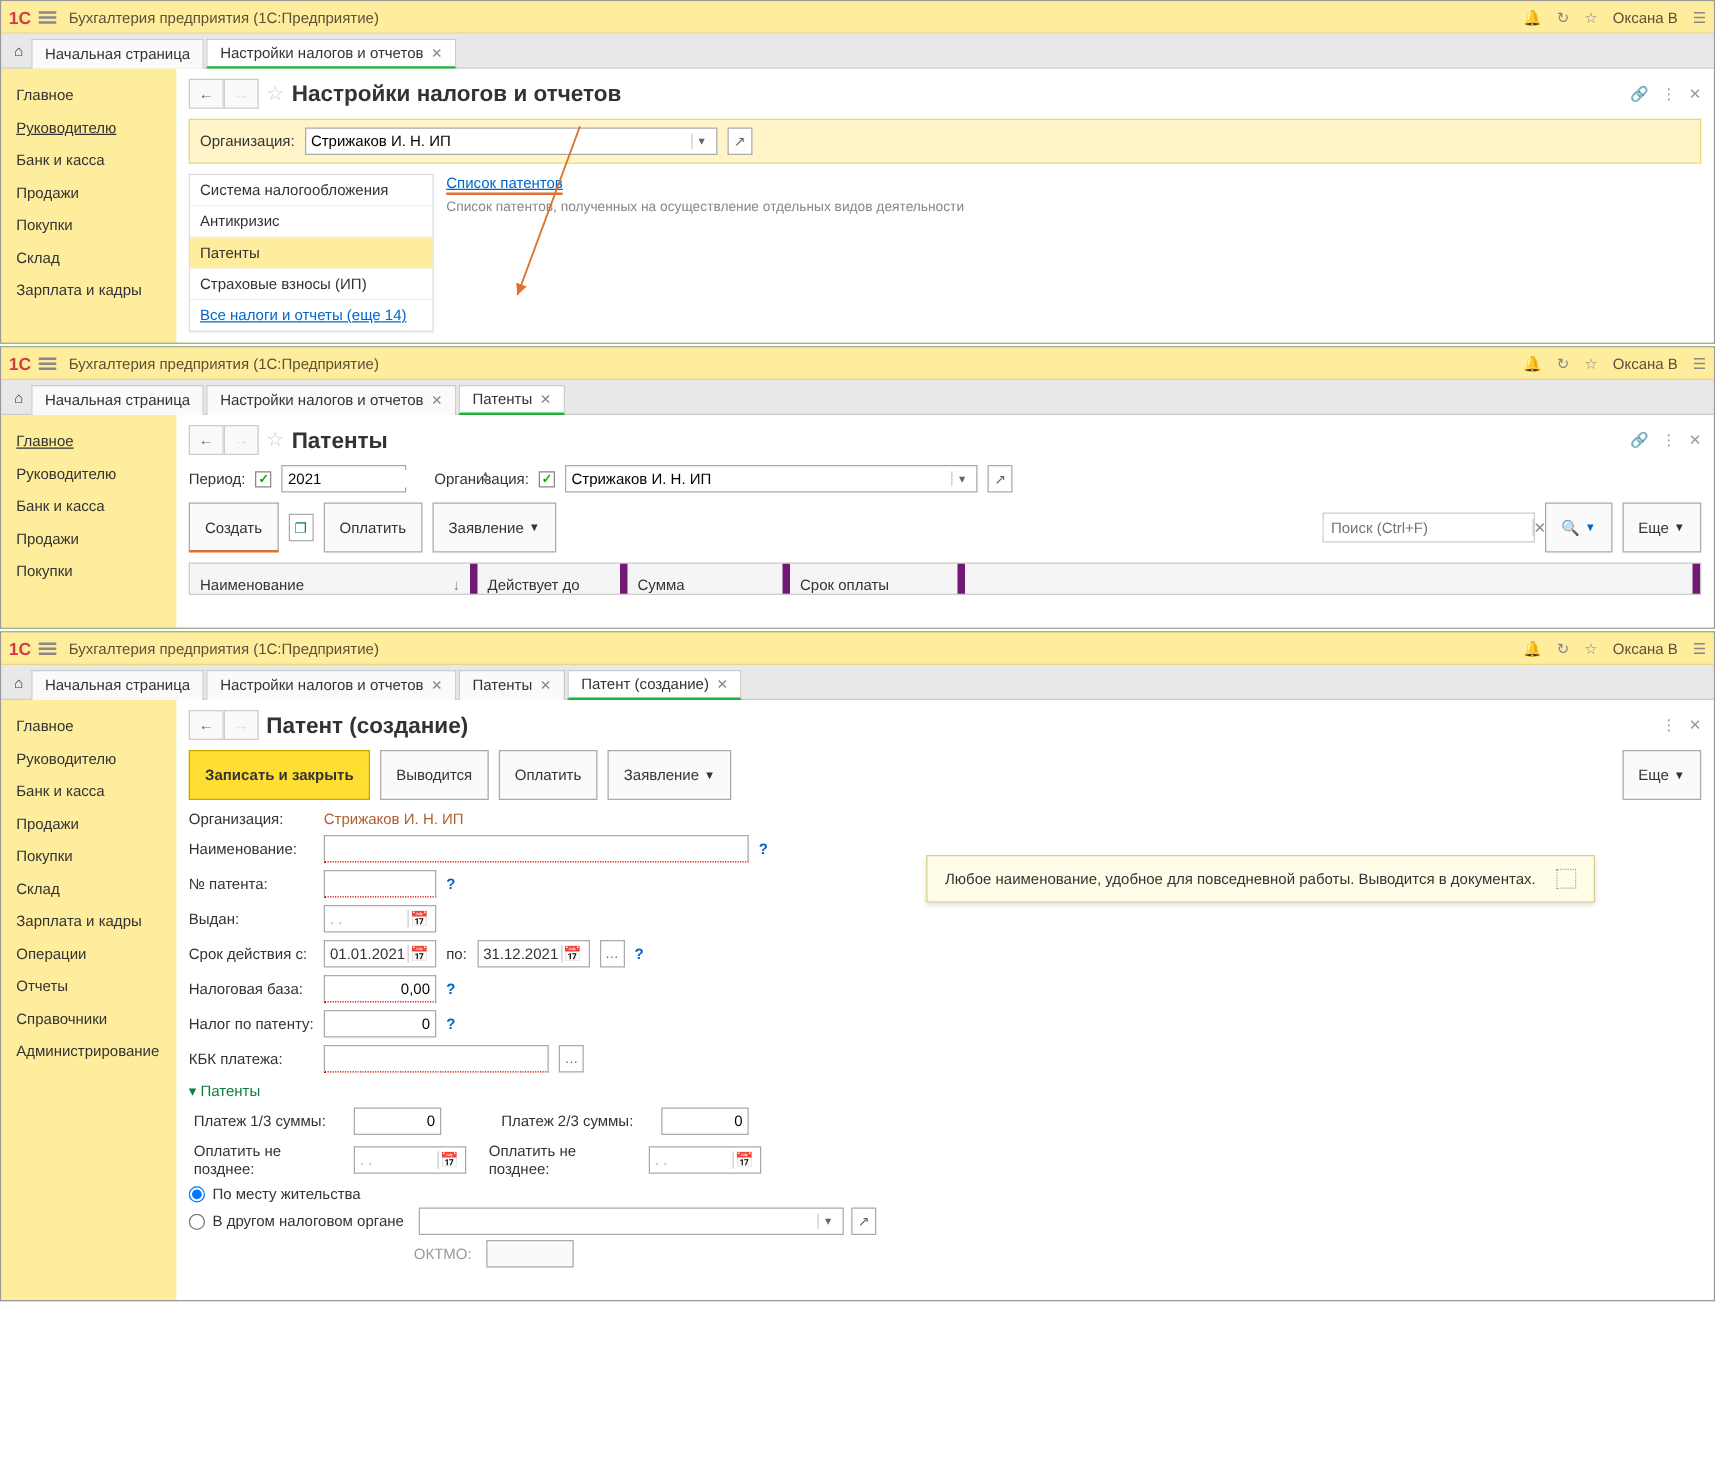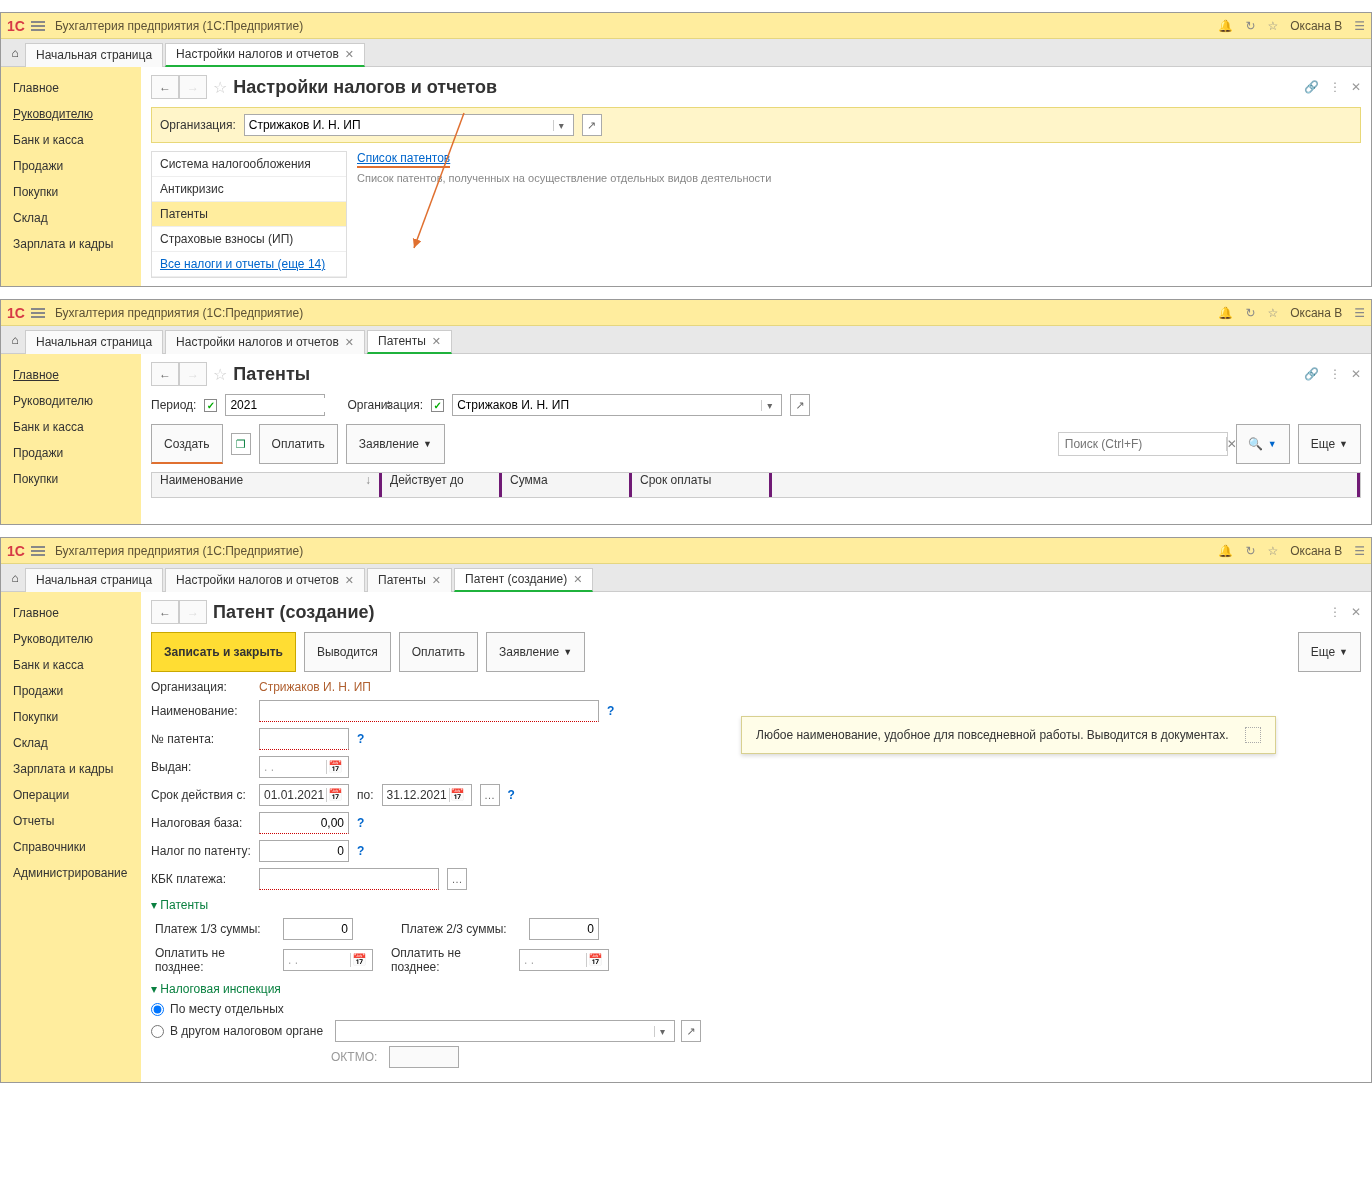--- a/index.html
+++ b/index.html
@@ -1,17 +1,17 @@
 <!DOCTYPE html>
 <html><head>
 <meta charset="utf-8">
 <style>
 * { box-sizing: border-box; margin: 0; padding: 0; }
 body { font-family: Arial, sans-serif; font-size: 12px; background: #fff; color: #333; }
-.window { border: 1px solid #999; margin: 12px 0 2px 0; background: #bef264; }
+.window { border: 1px solid #999; margin: 0 0 2px 0; background: #bef264; }
 .titlebar { background: #ffed9e; height: 26px; display: flex; align-items: center; padding: 0 6px; border-bottom: 1px solid #e5d680; }
 .logo { color: #d63946; font-weight: bold; font-size: 14px; margin-right: 6px; }
 .hamb { margin-right: 10px; cursor: pointer; }
 .hamb div { width: 14px; height: 2px; background: #888; margin: 2px 0; }
 .title-text { flex: 1; color: #5c5136; font-size: 12px; }
 .title-icons { display: flex; gap: 12px; align-items: center; color: #888; }
 .title-icons span { cursor: pointer; }
 .usr { color: #5c5136; }
 .tabbar { background: #e8e8e8; height: 28px; display: flex; align-items: center; border-bottom: 1px solid #ccc; padding: 0 4px; }
 .tab-home { width: 20px; text-align: center; padding: 0 4px; }
@@ -47,21 +47,21 @@
 .desc { color: #888; margin-top: 4px; font-size: 11px; }
 .toolbar { display: flex; gap: 8px; align-items: center; margin-bottom: 8px; }
 .btn { border: 1px solid #aaa; background: #fafafa; padding: 4px 12px; cursor: pointer; height: 40px; display: flex; align-items: center; gap: 4px; }
 .btn.primary { background: #ffdd33; font-weight: bold; border-color: #c9a800; }
 .btn.orange-ul { border-bottom: 2px solid #e07030; }
 .spacer { flex: 1; }
 .search-box { border: 1px solid #ccc; display: flex; align-items: center; width: 170px; height: 24px; }
 .search-box input { border: none; outline: none; flex: 1; padding: 0 6px; color: #aaa; font-size: 12px; }
 .search-box .x { width: 18px; text-align: center; color: #888; cursor: pointer; border-left: 1px solid #ccc; }
 .table-hdr { display: flex; border: 1px solid #ccc; background: #f5f5f5; height: 26px; align-items: center; }
-.th { padding: 0 8px; border-right: 3px solid #701a75; height: 100%; display: flex; align-items: flex-start; }
+.th { padding: 0 8px; border-right: 6px solid #701a75; height: 100%; display: flex; align-items: flex-end; }
 .chk { width: 13px; height: 13px; border: 1px solid #888; display: inline-flex; align-items: center; justify-content: center; color: #0a0; font-size: 10px; font-weight: bold; }
 .spinner { display: flex; flex-direction: column; }
 .spinner span { font-size: 6px; line-height: 5px; color: #666; cursor: pointer; }
 .form-row { display: flex; align-items: center; margin-bottom: 6px; gap: 8px; }
 .form-lbl { width: 100px; }
 .txt-in { border: 1px solid #aaa; height: 22px; padding: 0 4px; font-size: 12px; }
 .txt-in.red { border-bottom: 1px dotted #c00; }
 .date-in { width: 90px; border: 1px solid #aaa; height: 22px; padding: 0 4px; display: flex; align-items: center; }
 .cal-icn { width: 18px; text-align: center; color: #777; border-left: 1px solid #ccc; cursor: pointer; }
 .help { color: #0066cc; cursor: pointer; font-weight: bold; }
@@ -414,24 +414,23 @@
             <span style="flex:1;color:#aaa;">.  .</span>
             <span class="cal-icn">📅</span>
           </div>
         <span style="width:120px;margin-left:10px;">Оплатить не позднее:</span>
         <div class="date-in">
             <span style="flex:1;color:#aaa;">.  .</span>
             <span class="cal-icn">📅</span>
           </div>
       </div>
 
-      <div class="section-hdr">▾ <span>Налоговая инспекция</span></div>
       <div class="radio-row">
         <input type="radio" checked="" style="">
-        <span>По месту отдельных</span>
+        <span>По месту жительства</span>
       </div>
       <div class="radio-row">
         <input type="radio" style="">
         <span>В другом налоговом органе</span>
         <div class="combo" style="width:340px;margin-left:6px;">
           <input style="">
           <span class="combo-btn">▾</span>
         </div>
         <div class="sq-btn">↗</div>
       </div>

